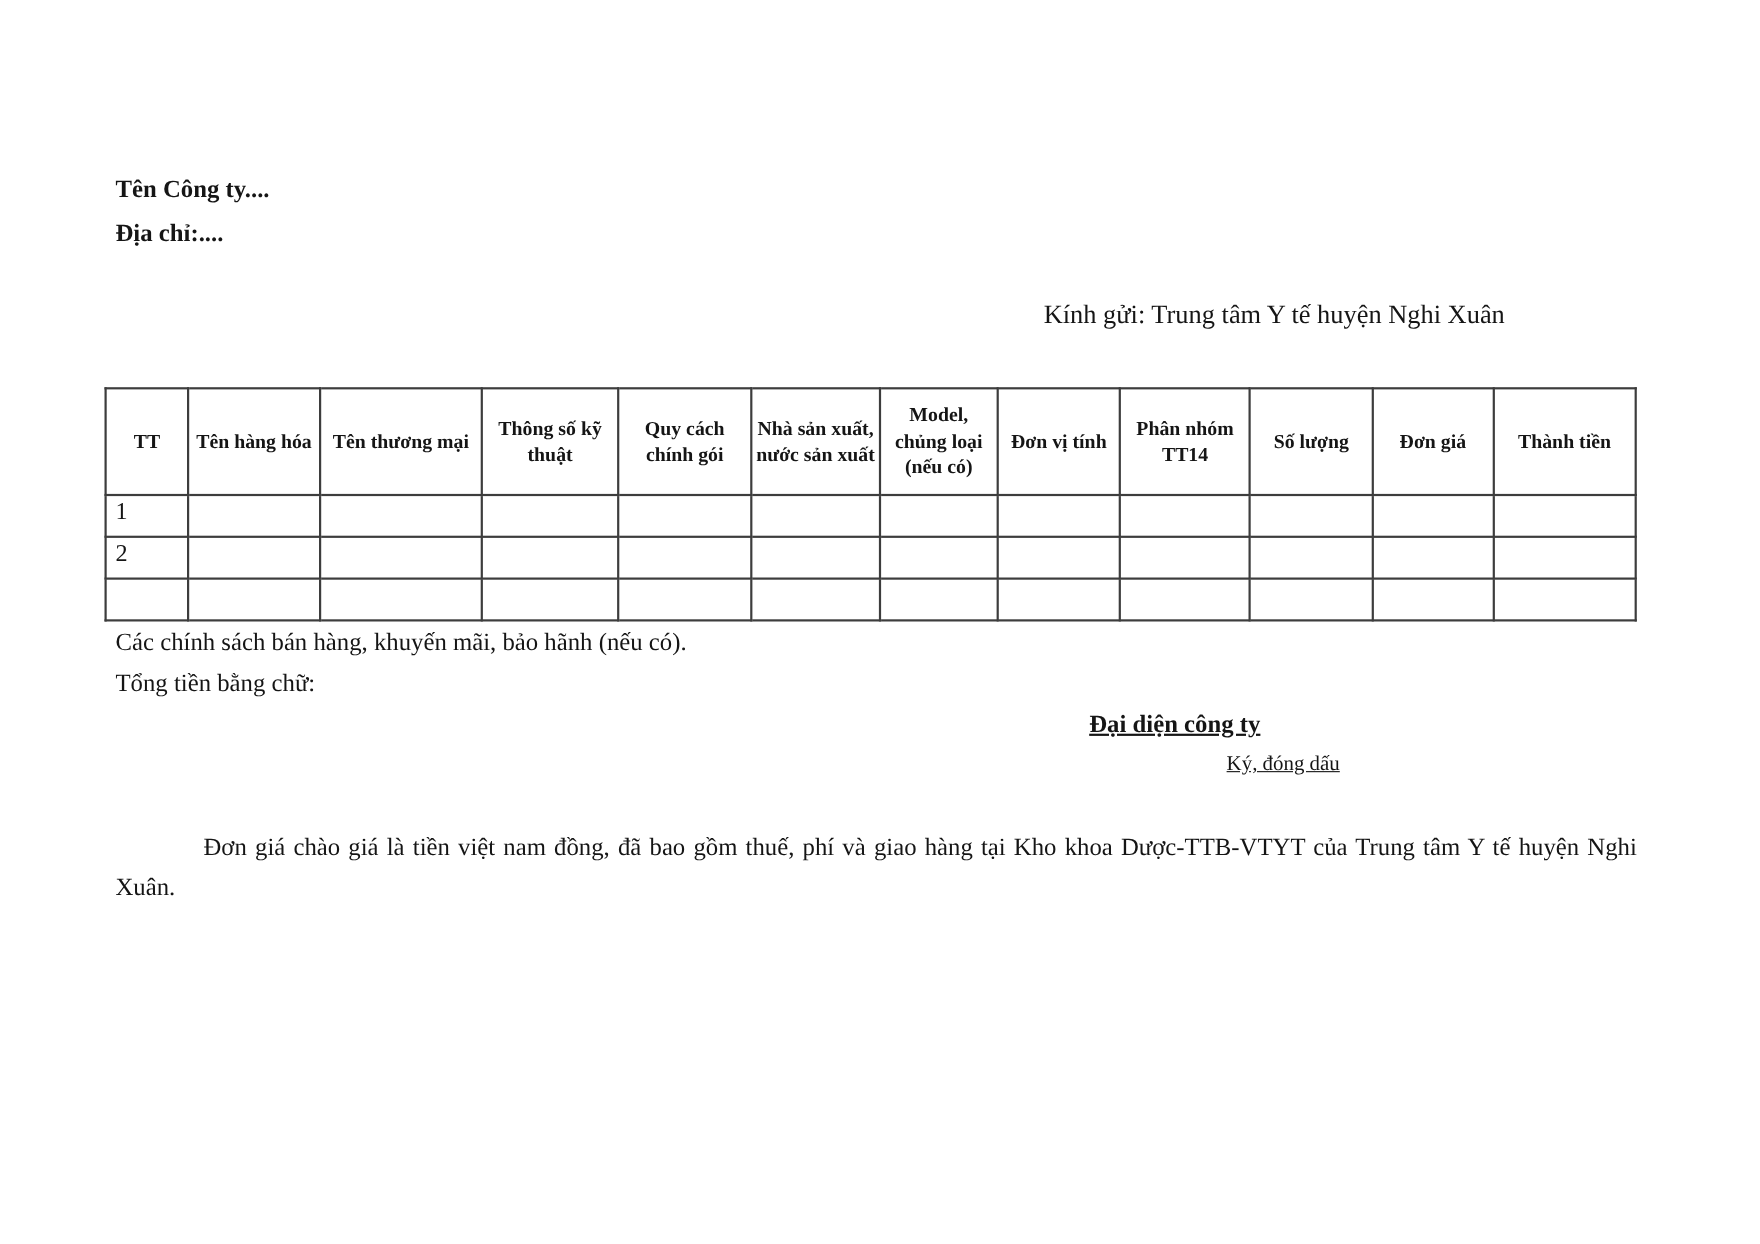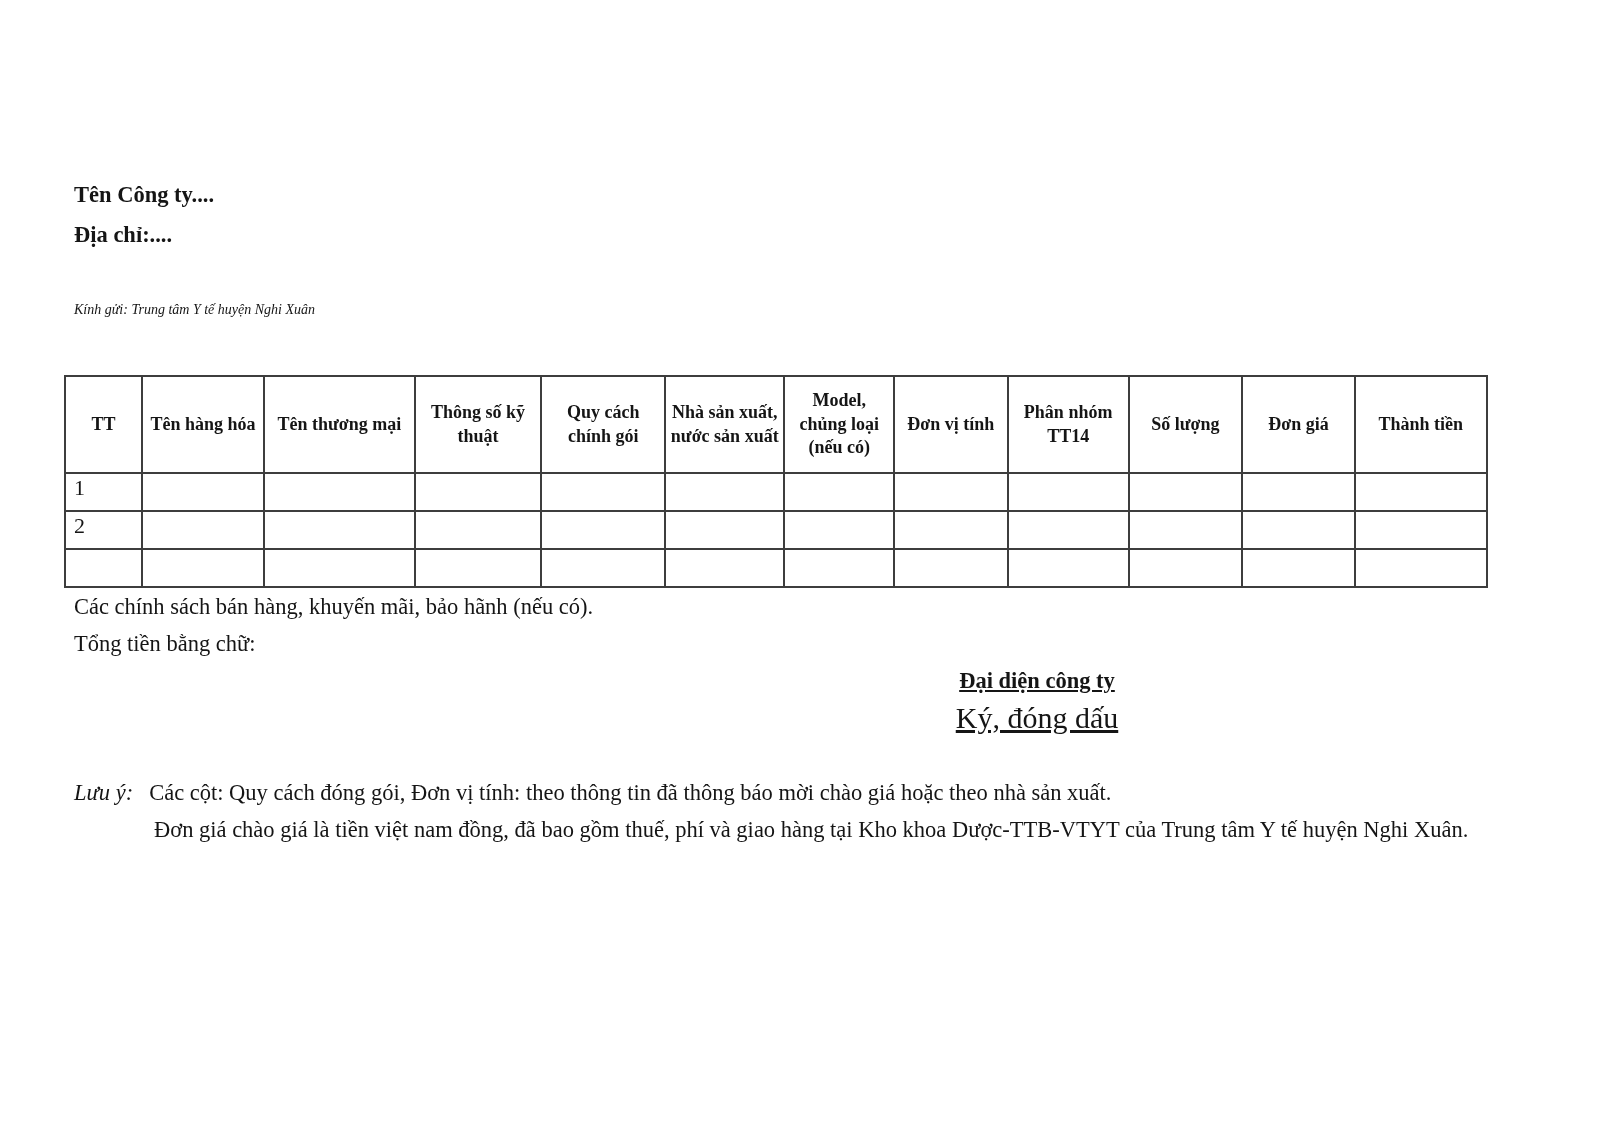--- a/index.html
+++ b/index.html
@@ -4,35 +4,34 @@
 <style>
   * { margin: 0; padding: 0; box-sizing: border-box; }
   html, body { background: #ffffff; }
   body {
     width: 1600px;
     height: 1131px;
     font-family: "Liberation Serif", "DejaVu Serif", serif;
     color: #151515;
     overflow: hidden;
   }
-  .page { padding: 152px 112px 0 74px; margin-top: 23px; }
+  .page { padding: 152px 112px 0 105px; }
 
   .company-block p {
     font-weight: bold;
     font-size: 22.5px;
     line-height: 40px;
   }
 
   .salutation {
     margin-top: 36px;
     margin-right: 120px;
-    text-align: left;
-    font-size: 14px;
+    text-align: right;
+    font-size: 24px;
     line-height: 38px;
-    font-style: italic;
   }
   .intro {
     font-size: 22.5px;
     line-height: 38px;
   }
 
   table.quote-table {
     border-collapse: collapse;
     table-layout: fixed;
     width: calc(100% + 10px);
@@ -69,22 +68,23 @@
     width: 300px;
     text-align: center;
     text-decoration: underline;
   }
   .signature-block .sig-title {
     font-weight: bold;
     font-size: 22.5px;
     line-height: 37px;
   }
   .signature-block .sig-sub {
-    font-size: 30px;
-    line-height: 37px;
+    font-size: 19px;
+    line-height: 37px;
+    text-align: right;
   }
 
   .notes { margin-top: 38px; }
   .notes p {
     font-size: 22.5px;
     line-height: 37px;
   }
   .note-label {
     font-style: italic;
     margin-right: 16px;
@@ -186,18 +186,17 @@
   <div class="after-table">
     <p>Các chính sách bán hàng, khuyến mãi, bảo hãnh (nếu có).</p>
     <p>Tổng tiền bằng chữ:</p>
 
     <div class="signature-block">
       <p class="sig-title">Đại diện công ty</p>
       <p class="sig-sub">Ký, đóng dấu</p>
     </div>
 
     <div class="notes">
-      <p><span class="note-label">Lưu ý:</span><span>Các cột: Quy cách đóng gói, Đơn vị tính: theo thông tin đã thông báo mời chào giá hoặc theo nhà sản xuất.</span></p>
       <p class="note-par2">Đơn giá chào giá là tiền việt nam đồng, đã bao gồm thuế, phí và giao hàng tại Kho khoa Dược-TTB-VTYT của Trung tâm Y tế huyện Nghi Xuân.</p>
     </div>
   </div>
 
 </div>
 
 </body></html>

